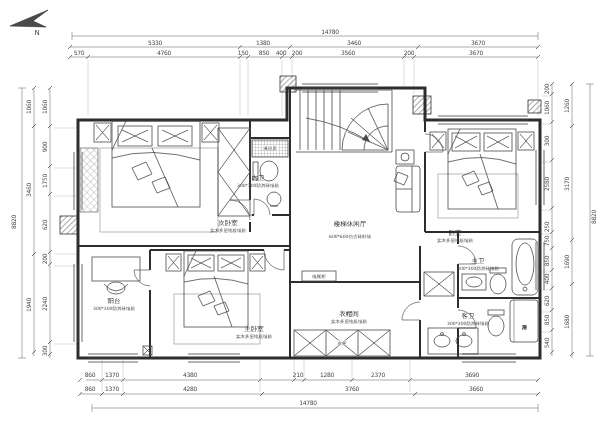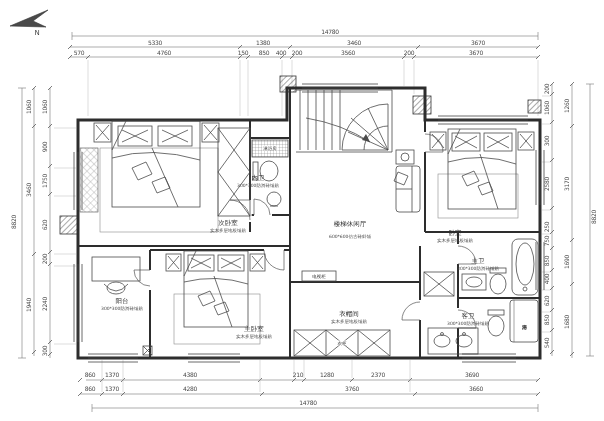--- a/index.html
+++ b/index.html
@@ -328,21 +328,21 @@
   <span class="rfloor">300*300防滑砖铺贴</span>
 </div>
 <div class="room" style="left:254px;top:332px">
   <span class="rname">主卧室</span>
   <span class="rfloor">实木多层地板铺贴</span>
 </div>
 <div class="room" style="left:349px;top:317px">
   <span class="rname">衣帽间</span>
   <span class="rfloor">实木多层地板铺贴</span>
 </div>
-<div class="room" style="left:122px;top:304px">
+<div class="room" style="left:114px;top:304px">
   <span class="rname">阳台</span>
   <span class="rfloor">300*300防滑砖铺贴</span>
 </div>
 
 <span class="tiny" style="left:270px;top:148px">淋浴房</span>
 <span class="tinyv" style="left:524px;top:320px">淋浴房</span>
 <span class="tiny" style="left:342px;top:343px">衣柜</span>
 <span class="tiny" style="left:319px;top:276px">电视柜</span>
 
 </div>

